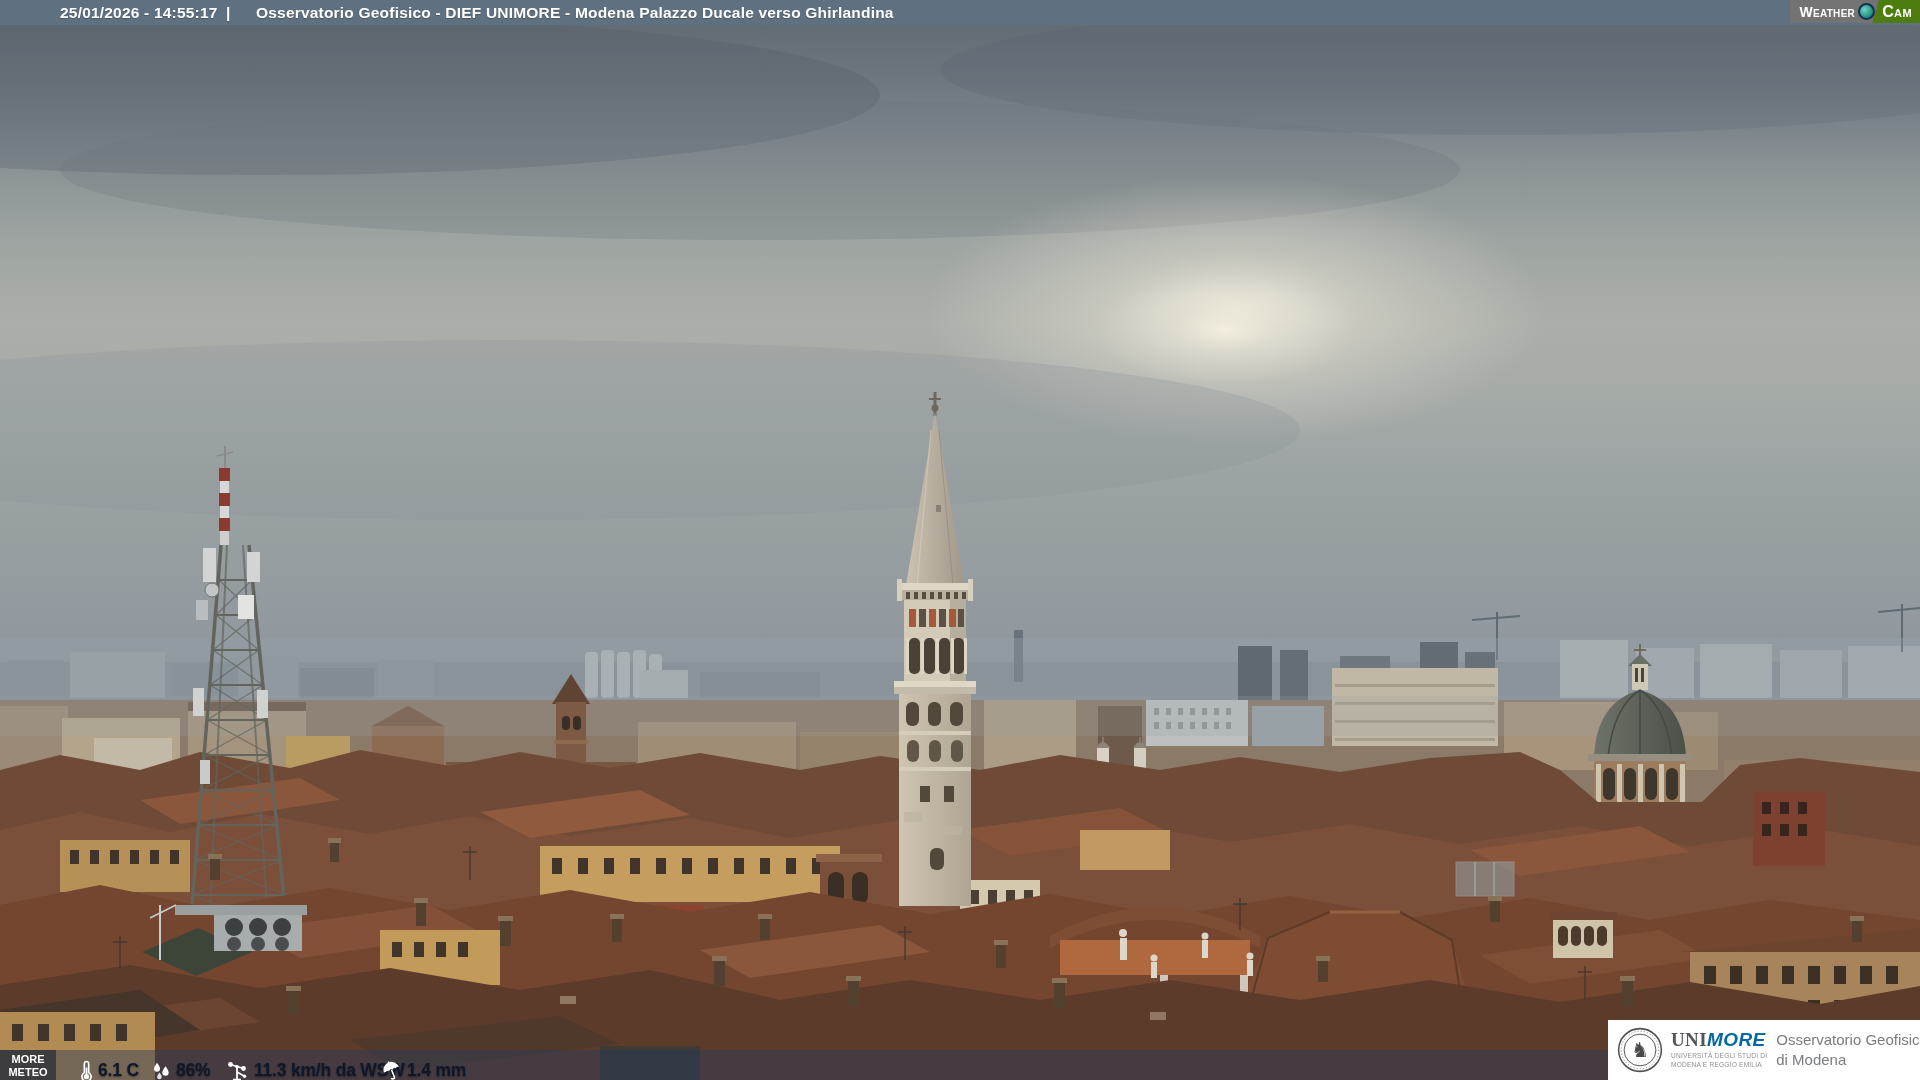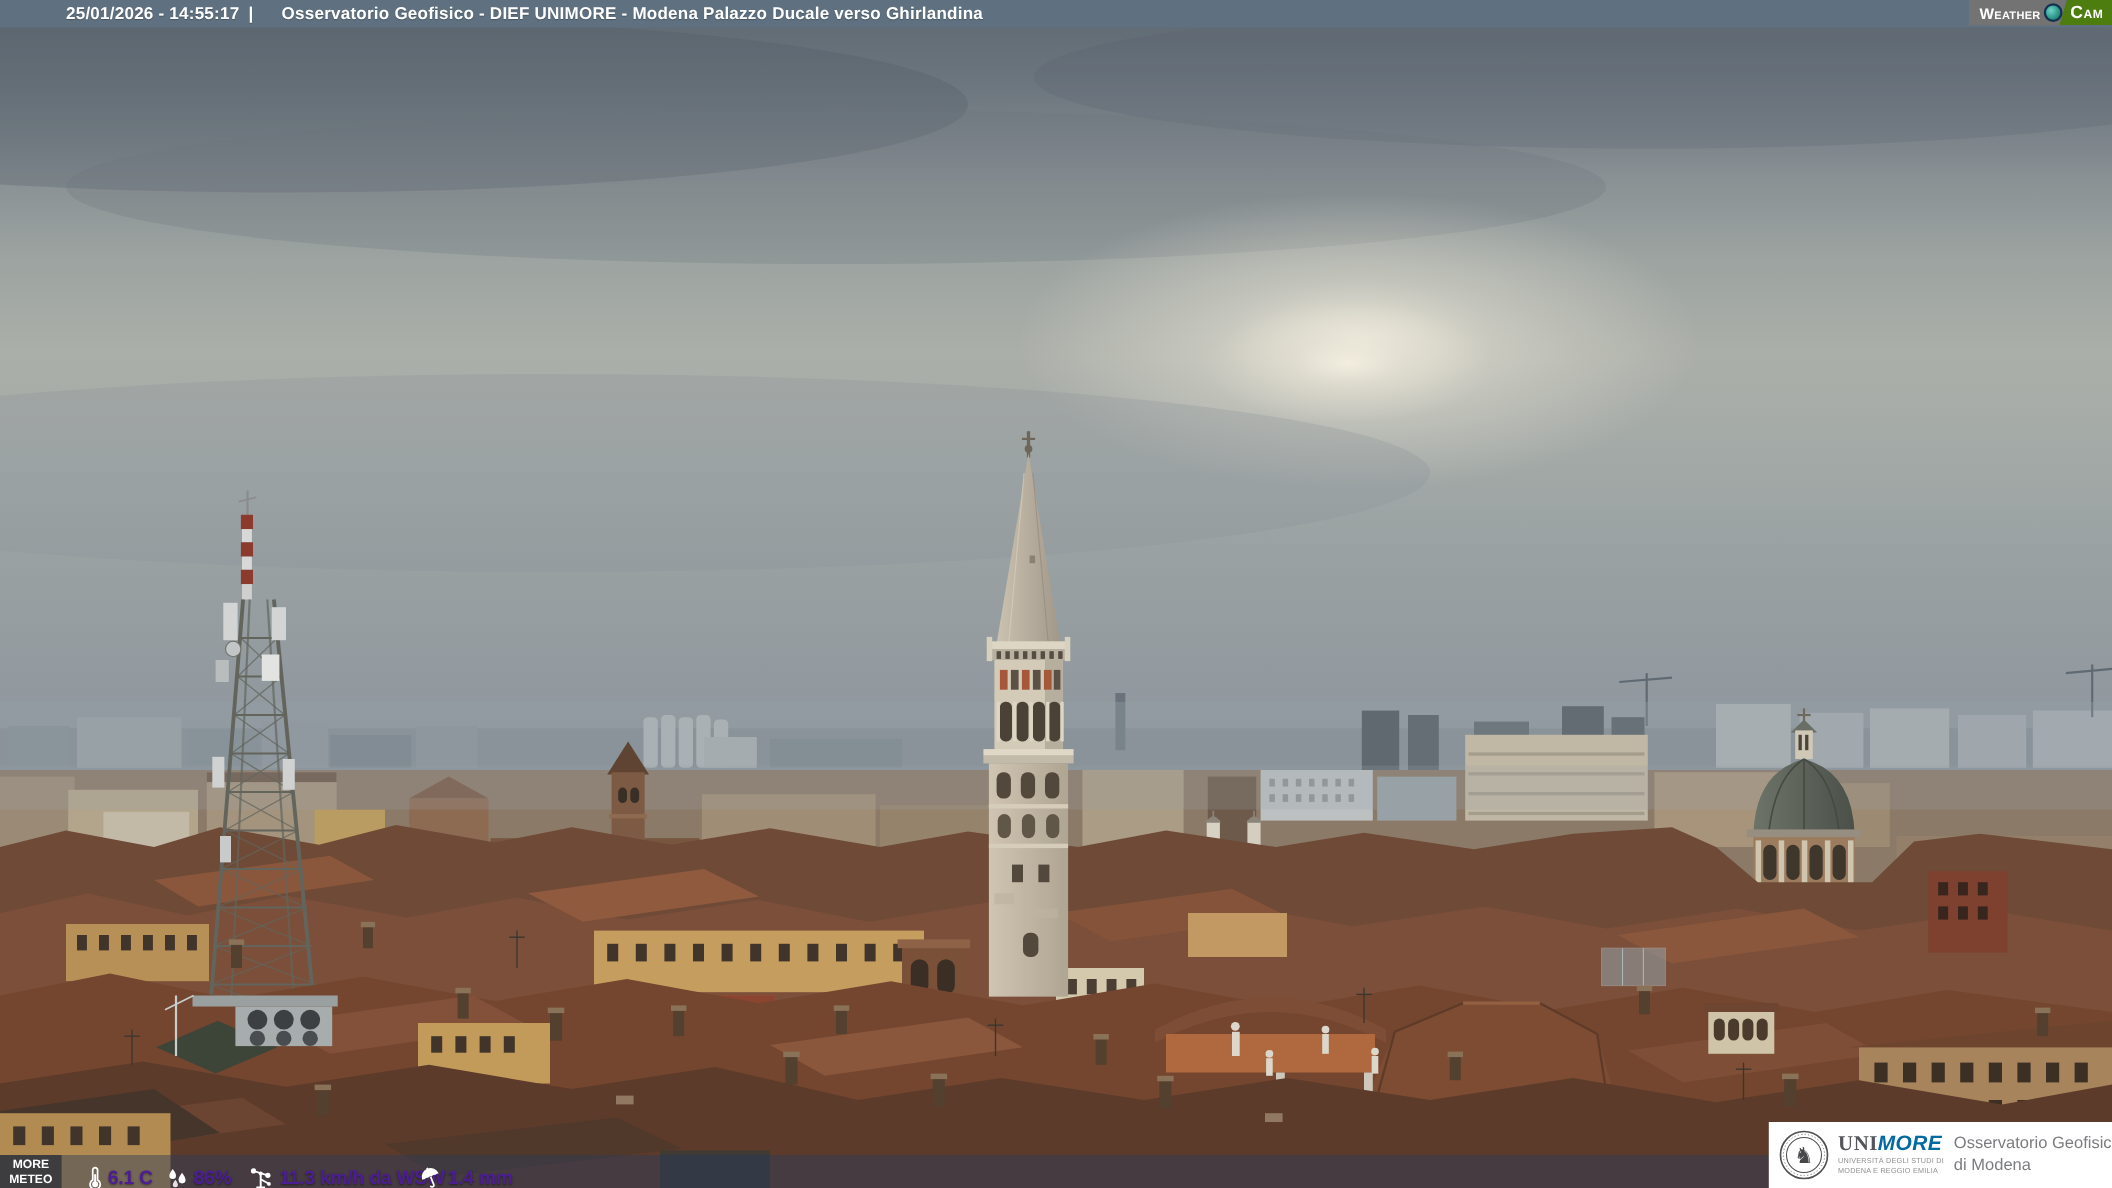--- a/index.html
+++ b/index.html
@@ -26,21 +26,21 @@
               display:flex;align-items:center;padding:0 8px 0 10px;margin-left:-6px;}
   .wcam-cam{color:#fff;font-weight:bold;font-size:16px;font-variant:small-caps;letter-spacing:.4px;}
 
   
   .databar{position:absolute;left:0;bottom:0;width:1920px;height:30px;
            background:rgba(40,60,92,.45);z-index:10;}
   .dati{position:absolute;left:0;bottom:0;width:56px;height:30px;background:rgba(16,26,44,.55);
         color:#fff;font-size:11px;font-weight:bold;text-align:center;line-height:1.2;
         padding-top:3px;box-sizing:border-box;z-index:11;}
   .wi{position:absolute;bottom:0;height:19px;display:flex;align-items:center;gap:5px;
-      color:#4c1d95;font-weight:bold;font-size:17.5px;letter-spacing:-.2px;z-index:11;
+      color:#0f172a;font-weight:bold;font-size:17.5px;letter-spacing:-.2px;z-index:11;
       text-shadow:0 1px 2px rgba(0,0,0,.45);white-space:nowrap;}
   .wi svg{display:block;}
   #wi-temp{left:80px;} #wi-hum{left:151px;} #wi-wind{left:227px;} #wi-rain{left:381px;justify-content:center;}
 
   
   .unibox{position:absolute;right:0;bottom:0;width:312px;height:60px;background:#ffffff;
           display:flex;align-items:center;z-index:12;box-sizing:border-box;padding-left:9px;}
   .seal{flex:0 0 auto;margin-right:8px;}
   .brand{display:flex;flex-direction:column;justify-content:center;margin-right:9px;}
   .brandword{font-size:19px;font-weight:bold;letter-spacing:.4px;line-height:1;}

